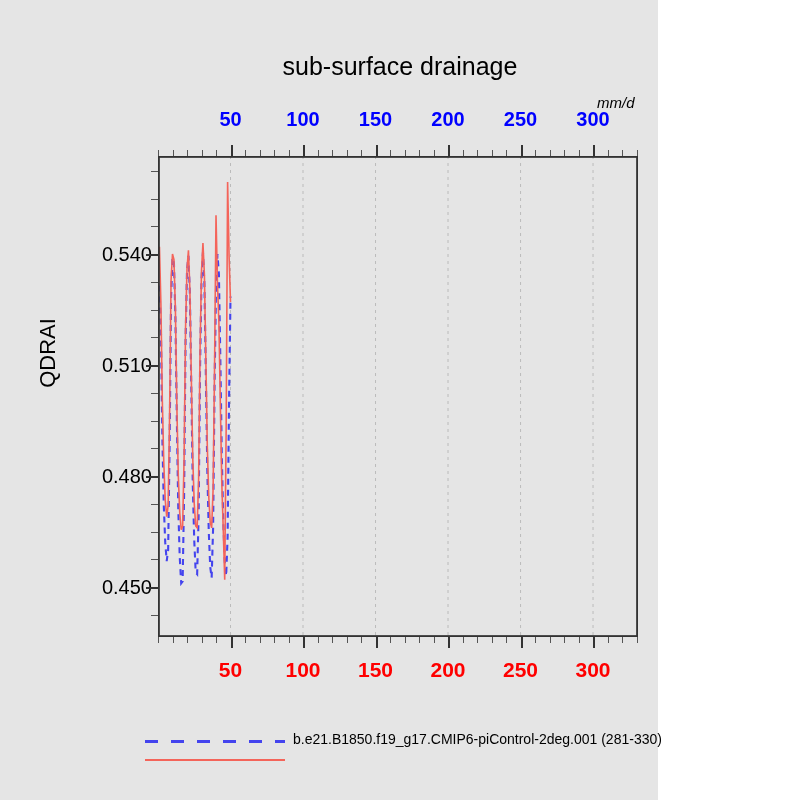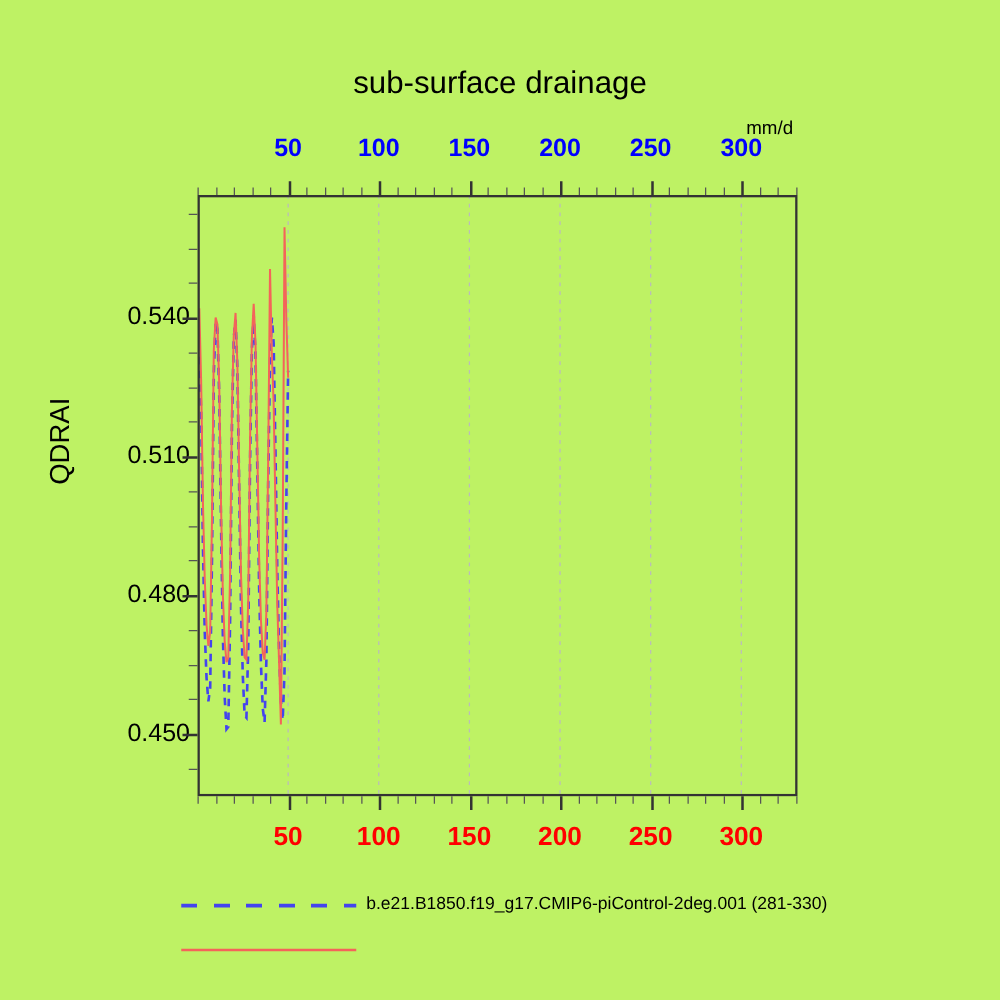--- a/index.html
+++ b/index.html
@@ -4,23 +4,23 @@
 <style>
   html, body {
     margin: 0; padding: 0;
     background: #ffffff;
     width: 800px; height: 800px;
     overflow: hidden;
     font-family: "Liberation Sans", sans-serif;
   }
   #stage {
     position: relative;
-    width: 800px;
+    width: 658px;
     height: 800px;
-    background: #bef264;
+    background: #e5e5e5;
   }
   #plot-title {
     position: absolute;
     left: 0; top: 52px;
     width: 800px;
     text-align: center;
     font-size: 25px;
     color: #000000;
     letter-spacing: 0px;
   }
@@ -36,20 +36,21 @@
     font-size: 20px;
     font-weight: bold;
     color: #0000ff;
     white-space: nowrap;
   }
   #top-unit {
     position: absolute;
     left: 597px; top: 94px;
     font-size: 15px;
     color: #000000;
+    font-style: italic;
   }
   
   #bottom-axis-labels {
     position: absolute;
     left: 158px; top: 658px;
     width: 480px; height: 26px;
   }
   #bottom-axis-labels .tk {
     position: absolute;
     transform: translateX(-50%);
@@ -94,21 +95,21 @@
     position: absolute;
     left: 140px; top: 700px;
     width: 560px; height: 80px;
   }
   .legend-row {
     position: absolute;
     left: 0;
     width: 560px;
     height: 28px;
   }
-  .legend-row.r0 { top: 10px; }
+  .legend-row.r0 { top: 27px; }
   .legend-row.r1 { top: 46px; }
   .legend-sample {
     position: absolute;
     left: 5px; top: 13px;
     width: 140px; height: 3px;
   }
   .legend-label {
     position: absolute;
     left: 153px; top: 4px;
     font-size: 14px;

